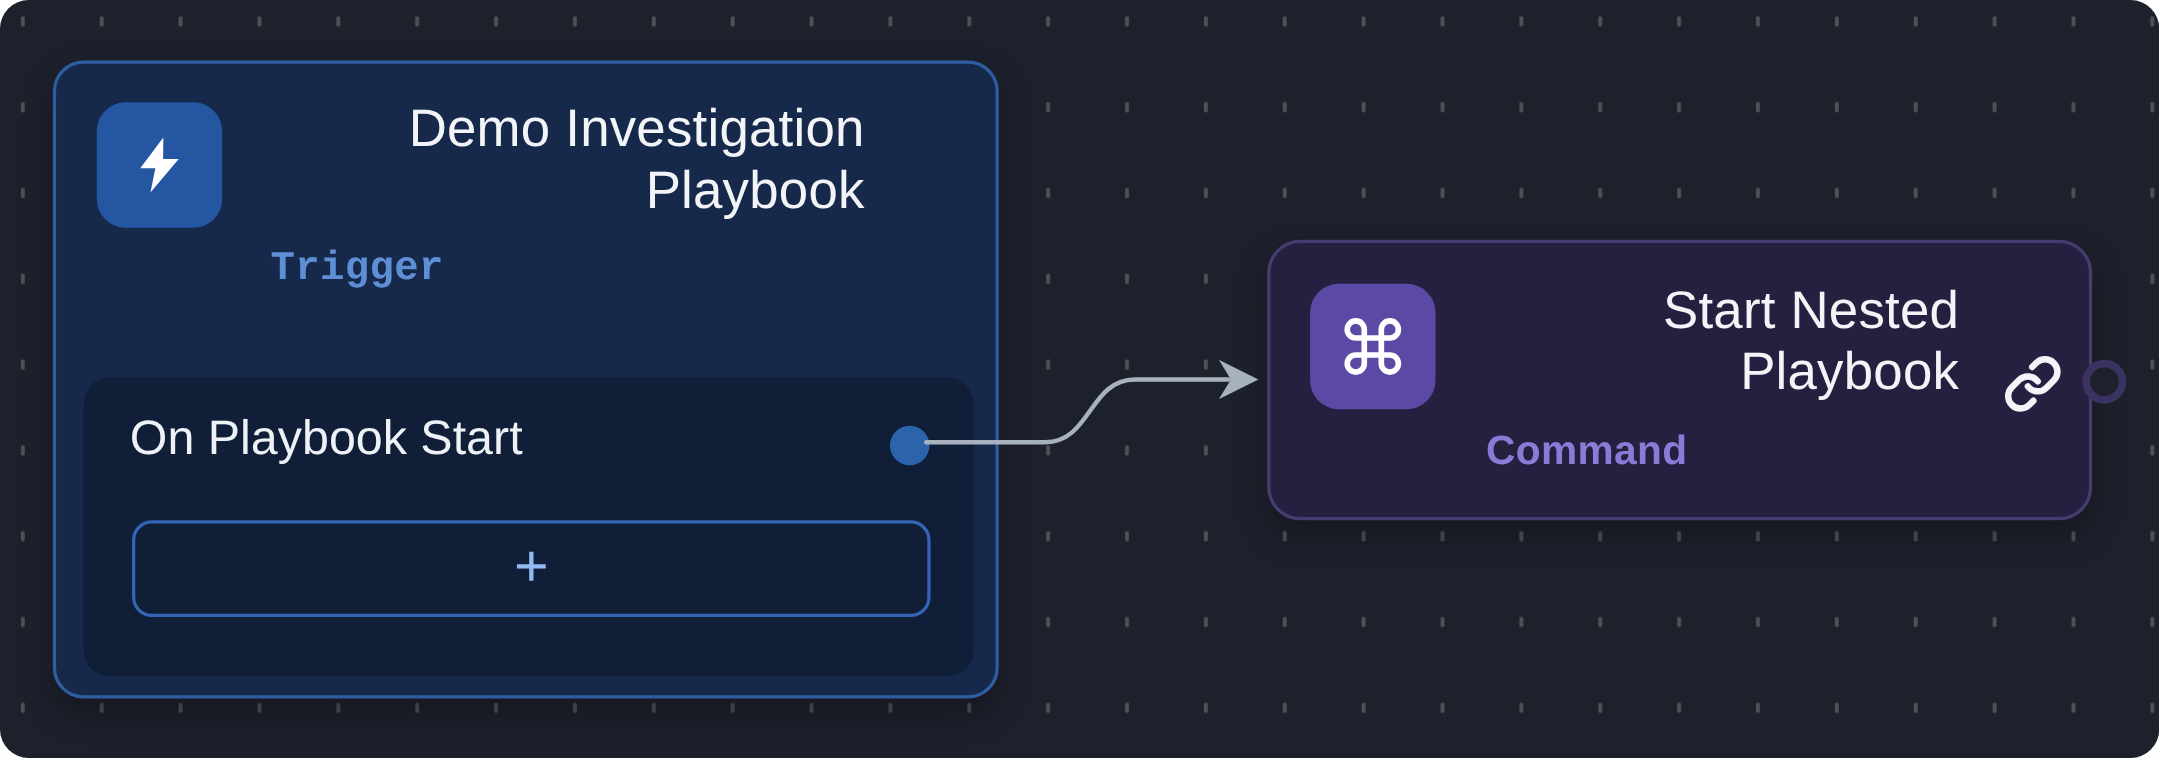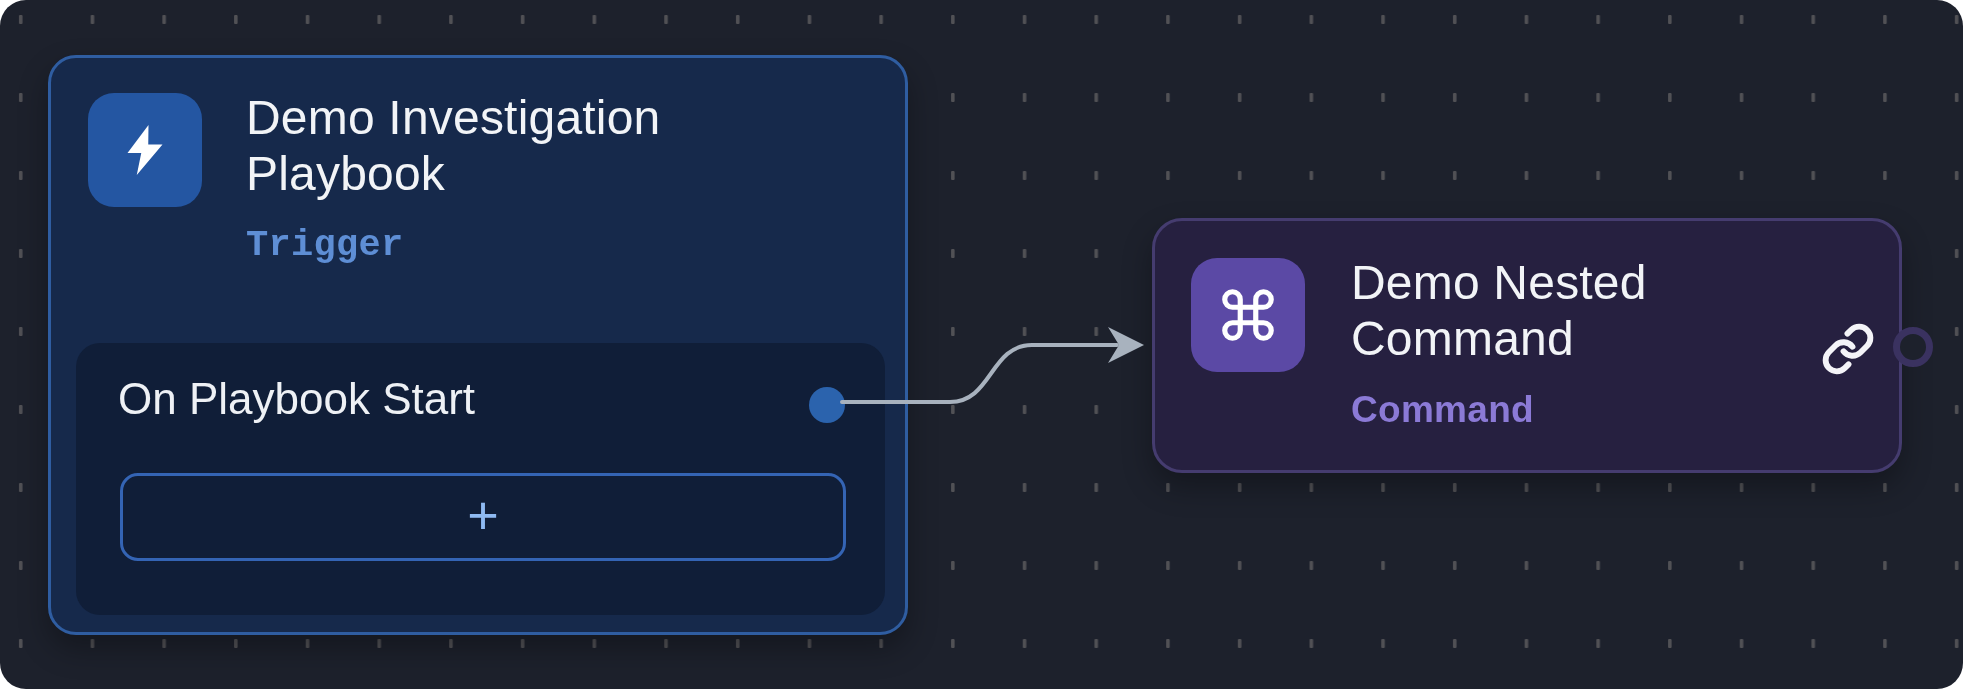--- a/index.html
+++ b/index.html
@@ -48,20 +48,21 @@
   .icon-badge.blue   { left: 37px; top: 35px; background: #2456a2; }
   .icon-badge.purple { left: 36px; top: 37px; background: #5b49a5; }
 
   .node-title {
     position: absolute;
     font-size: 48px;
     line-height: 56px;
     font-weight: 400;
     color: #f2f4f7;
     letter-spacing: 0.2px;
+    text-align: right;
   }
   .node-trigger .node-title { left: 195px; top: 32px; width: 540px; }
   .node-command .node-title { left: 196px; top: 34px; width: 430px; }
 
   .node-type {
     position: absolute;
     font-size: 37px;
     font-weight: 700;
     letter-spacing: 0.3px;
   }
@@ -161,21 +162,21 @@
       </button>
     </div>
   </div>
 
   <div class="node node-command">
     <div class="icon-badge purple">
       <svg width="62" height="62" viewBox="0 0 24 24" fill="none" stroke="#ffffff" stroke-width="2" stroke-linecap="round" stroke-linejoin="round" aria-hidden="true">
         <path d="M18 3a3 3 0 0 0-3 3v12a3 3 0 0 0 3 3 3 3 0 0 0 3-3 3 3 0 0 0-3-3H6a3 3 0 0 0-3 3 3 3 0 0 0 3 3 3 3 0 0 0 3-3V6a3 3 0 0 0-3-3 3 3 0 0 0-3 3 3 3 0 0 0 3 3h12a3 3 0 0 0 3-3 3 3 0 0 0-3-3z"></path>
       </svg>
     </div>
-    <div class="node-title">Demo Nested Command</div>
+    <div class="node-title">Start Nested Playbook</div>
     <div class="node-type command">Command</div>
     <div class="link-badge">
       <svg width="54" height="54" viewBox="0 0 24 24" fill="none" stroke="#f4f4f8" stroke-width="2.6" stroke-linecap="round" stroke-linejoin="round" aria-hidden="true">
         <path d="M10 13a5 5 0 0 0 7.54.54l3-3a5 5 0 0 0-7.07-7.07l-1.72 1.71"></path>
         <path d="M14 11a5 5 0 0 0-7.54-.54l-3 3a5 5 0 0 0 7.07 7.07l1.71-1.71"></path>
       </svg>
     </div>
   </div>
 
   <div class="port-ring"></div>

